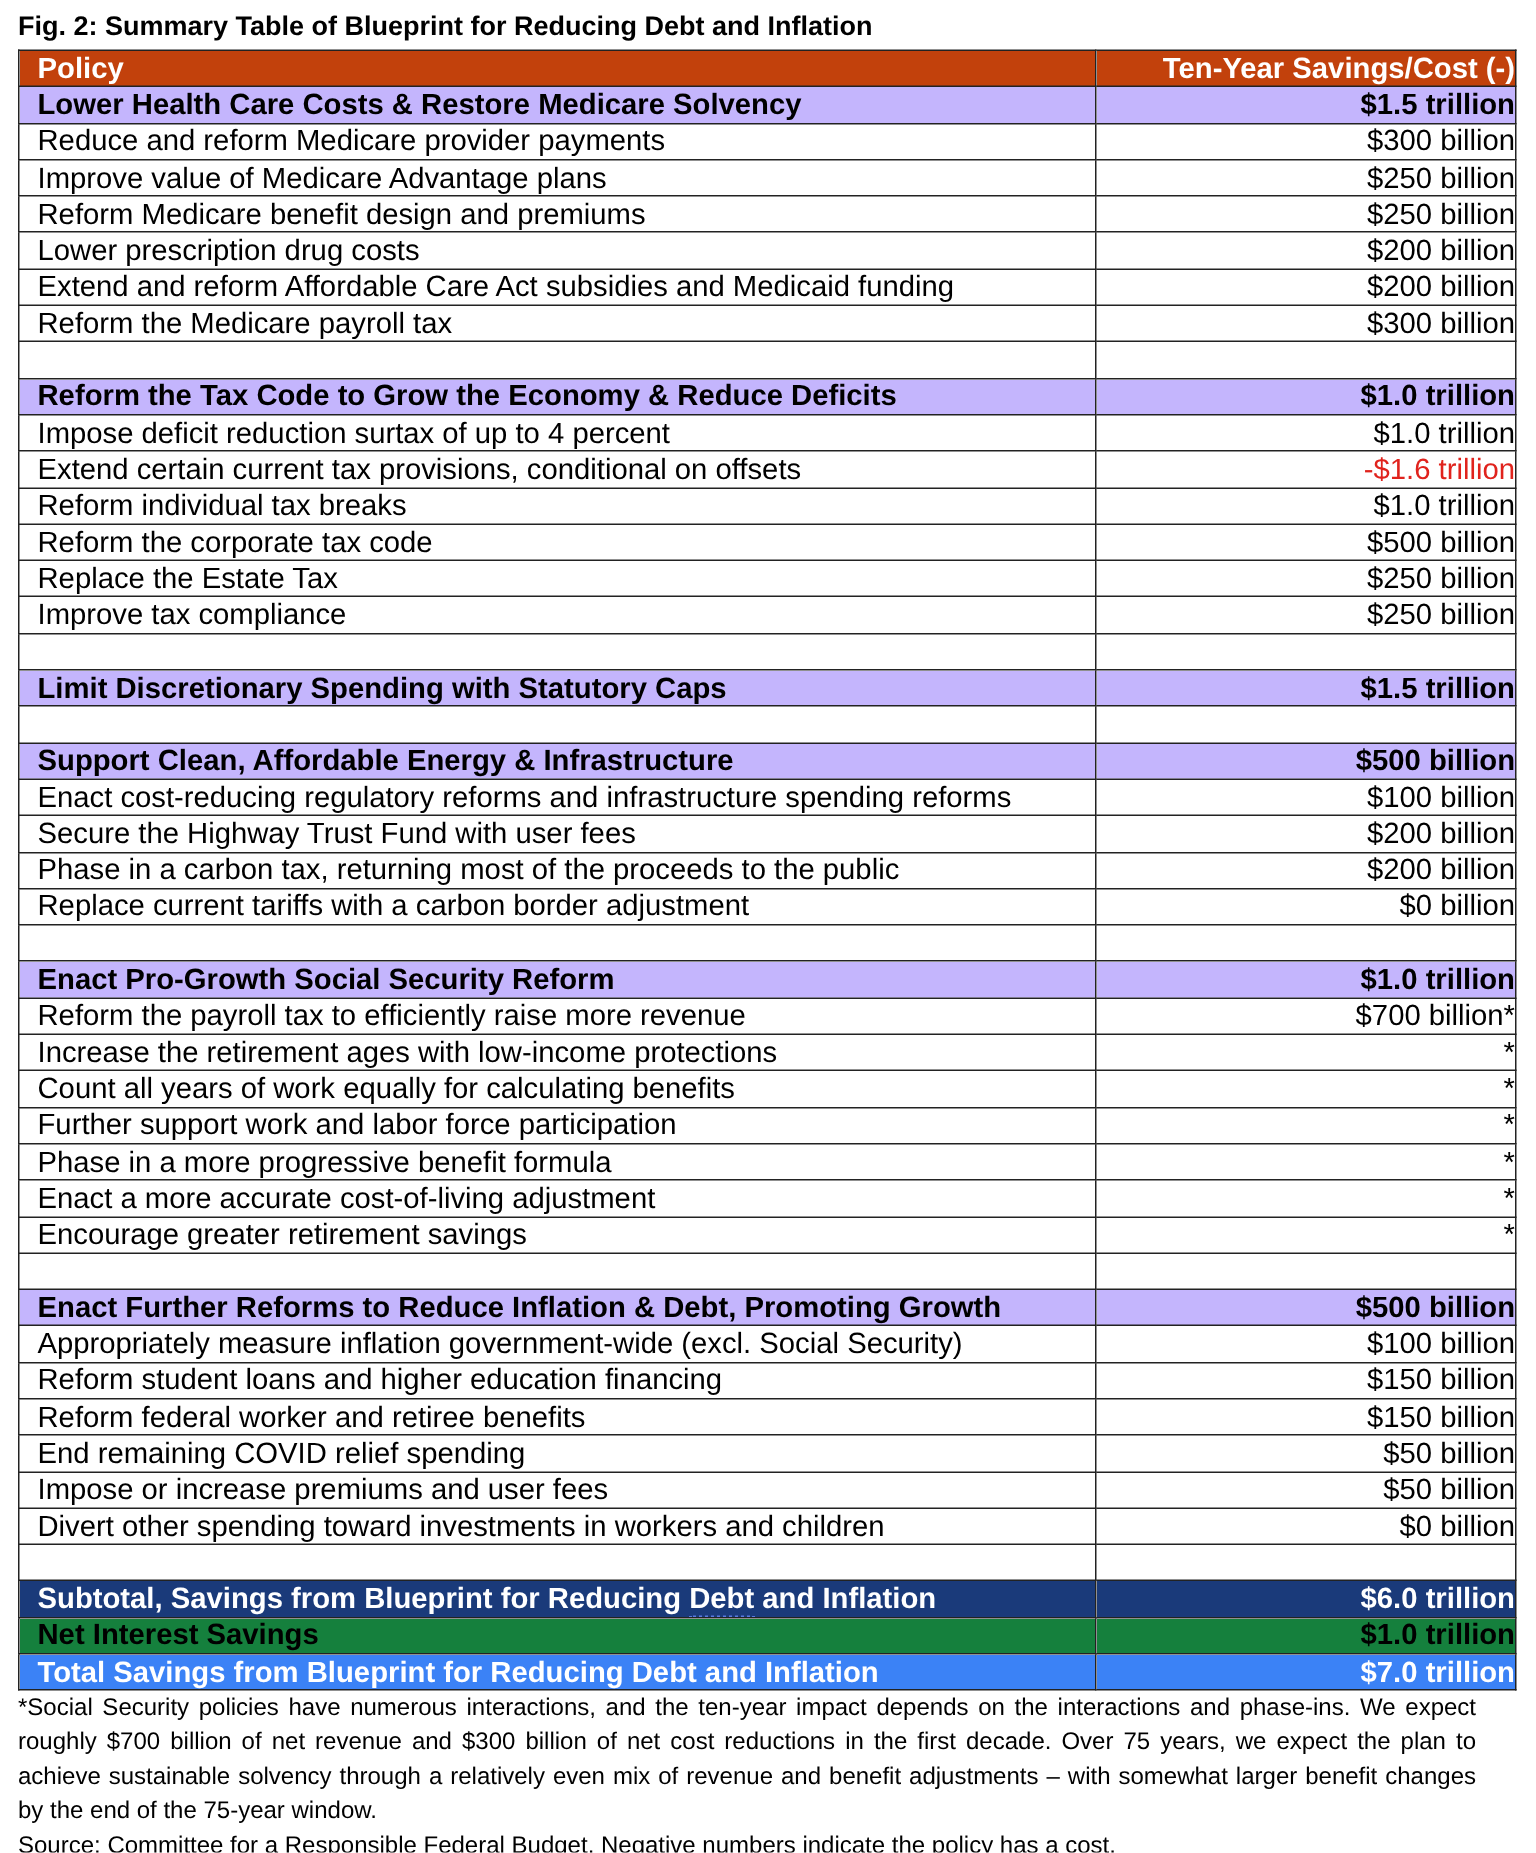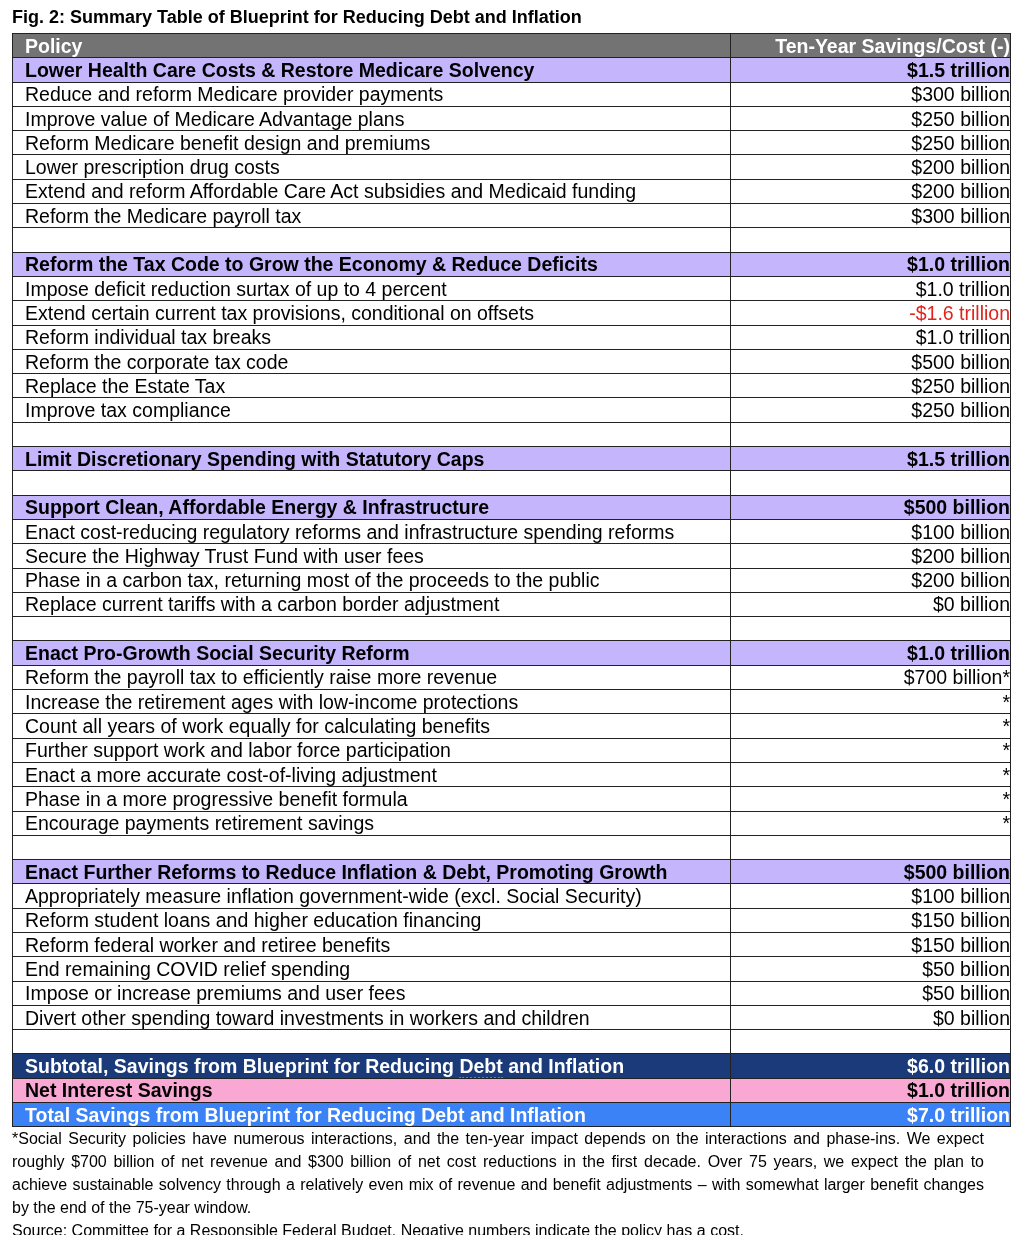--- a/index.html
+++ b/index.html
@@ -1,25 +1,25 @@
 <!DOCTYPE html>
 <html><head>
 <meta charset="utf-8">
 <style>
   html,body{margin:0;padding:0;background:#fff;}
   body{width:1024px;height:1235px;position:relative;font-family:"Liberation Sans",sans-serif;color:#000;}
   .title{position:absolute;left:12px;top:7px;font-size:18px;font-weight:bold;}
   table{position:absolute;left:12px;top:33px;width:998px;border-collapse:collapse;table-layout:fixed;}
   td{border:1.5px solid #222;height:23.3px;padding:0 0 0 12px;font-size:19.5px;line-height:22px;white-space:nowrap;overflow:hidden;}
   td.v{text-align:right;padding:0;margin-left:32px;}
-  tr.hdr td{background:#737373;color:#fff;font-weight:bold;}
+  tr.hdr td{background:#c2410c;color:#fff;font-weight:bold;}
   tr.sec td{background:#c4b5fd;font-weight:bold;}
   tr.blank td{background:#fff;}
   tr.sub td{background:#1a3a7a;color:#fff;font-weight:bold;}
-  tr.net td{background:#f9a8d4;font-weight:bold;}
+  tr.net td{background:#15803d;font-weight:bold;}
   tr.tot td{background:#3b82f6;color:#fff;font-weight:bold;}
   .neg{color:#e0231d;}
   .dotted{border-bottom:2px dotted #5a7ae0;}
   .notes{position:absolute;left:12px;top:1127px;width:972px;font-size:16px;line-height:23px;text-align:justify;}
   .notes p{margin:0;}
 </style>
 </head>
 <body>
 
 <div class="title">Fig. 2: Summary Table of Blueprint for Reducing Debt and Inflation</div>
@@ -144,29 +144,29 @@
       </tr>
       <tr class="item">
         <td>Count all years of work equally for calculating benefits</td>
         <td class="v">*</td>
       </tr>
       <tr class="item">
         <td>Further support work and labor force participation</td>
         <td class="v">*</td>
       </tr>
       <tr class="item">
+        <td>Phase in a more progressive benefit formula</td>
+        <td class="v">*</td>
+      </tr>
+      <tr class="item">
         <td>Enact a more accurate cost-of-living adjustment</td>
         <td class="v">*</td>
       </tr>
       <tr class="item">
-        <td>Phase in a more progressive benefit formula</td>
-        <td class="v">*</td>
-      </tr>
-      <tr class="item">
-        <td>Encourage payments retirement savings</td>
+        <td>Encourage greater retirement savings</td>
         <td class="v">*</td>
       </tr>
       <tr class="blank">
         <td></td>
         <td class="v"></td>
       </tr>
       <tr class="sec">
         <td>Enact Further Reforms to Reduce Inflation &amp; Debt, Promoting Growth</td>
         <td class="v">$500 billion</td>
       </tr>

